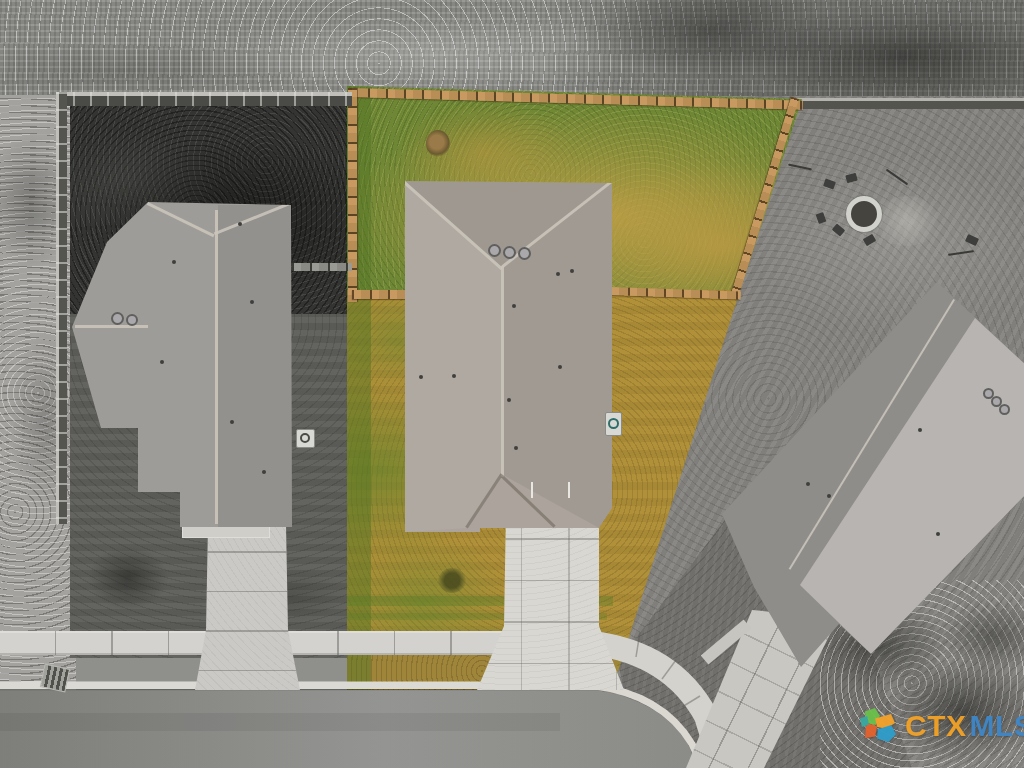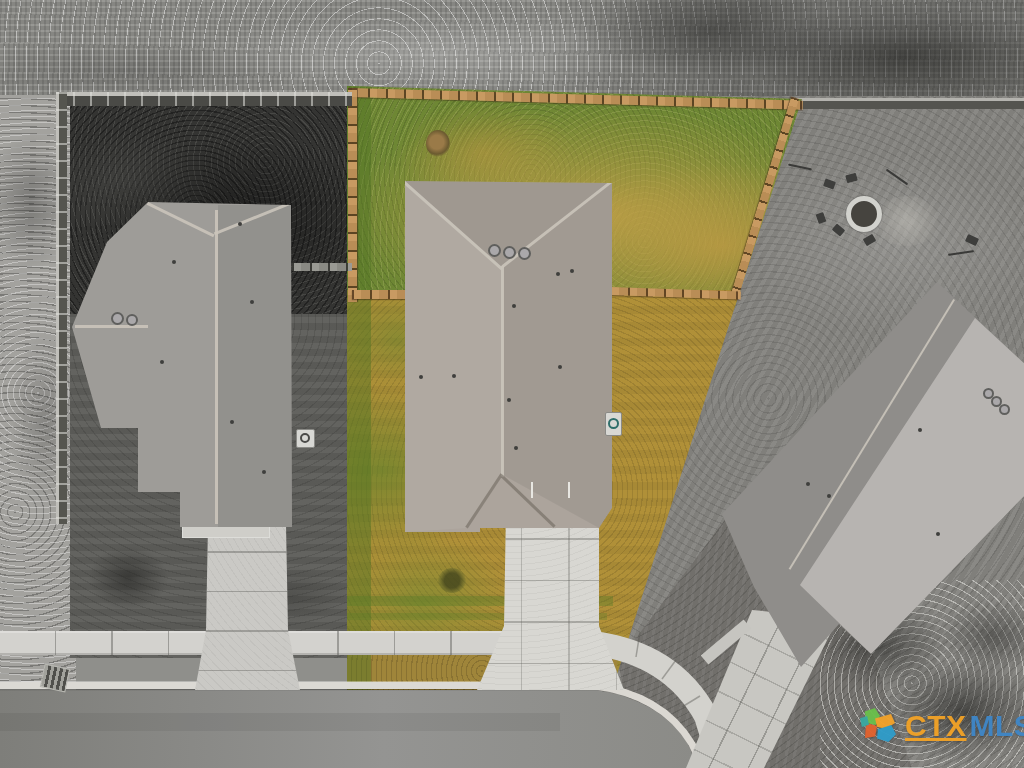--- a/index.html
+++ b/index.html
@@ -338,17 +338,17 @@
   </div>
 
   <div class="abs watermark">
     <div class="wm-logo">
       <div class="wm-piece" style="left:3px;top:5px;width:17px;height:17px;background:#6ABF4B;clip-path:polygon(10% 20%,70% 0,100% 45%,75% 100%,0 85%,15% 45%);"></div>
       <div class="wm-piece" style="left:15px;top:11px;width:20px;height:15px;background:#F2A22B;clip-path:polygon(0 30%,80% 0,100% 60%,55% 100%,10% 85%);"></div>
       <div class="wm-piece" style="left:17px;top:22px;width:19px;height:17px;background:#2F9CC9;clip-path:polygon(5% 25%,75% 0,100% 55%,60% 100%,0 80%);"></div>
       <div class="wm-piece" style="left:5px;top:20px;width:12px;height:15px;background:#E2622E;clip-path:polygon(15% 0,100% 20%,85% 90%,0 100%,5% 40%);"></div>
       <div class="wm-piece" style="left:0px;top:13px;width:9px;height:11px;background:#3AA8A0;clip-path:polygon(0 20%,80% 0,100% 80%,20% 100%);"></div>
     </div>
-    <span class="wm-text" style="color:#F1A227;text-decoration:underline;">CTX</span>
+    <span class="wm-text" style="color:#F1A227;">CTX</span>
       <span class="wm-text" style="color:#3F86C6;margin-left:-2px;">MLS</span>
   </div>
 
 </div>
 
 </body></html>

